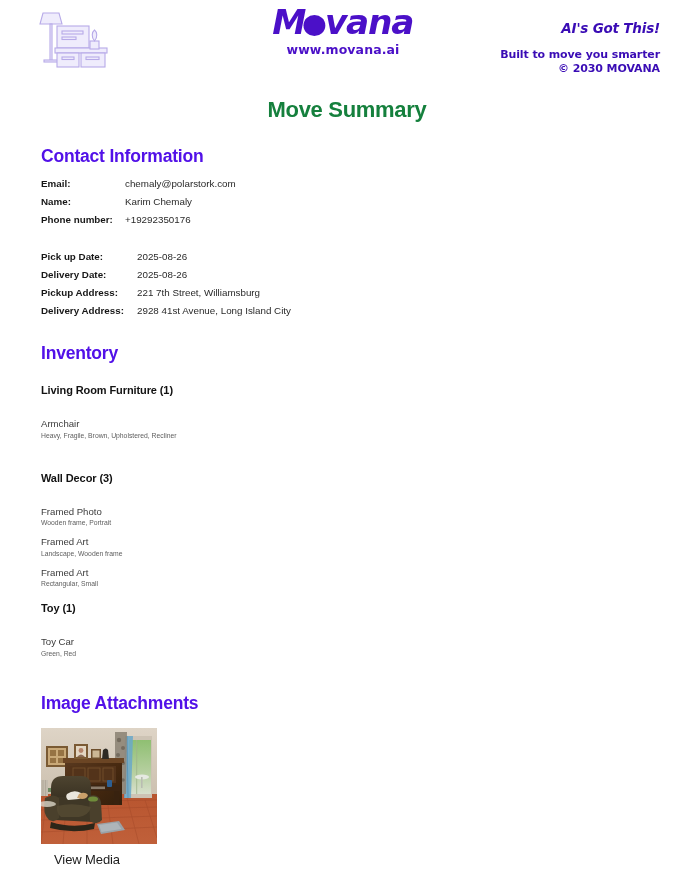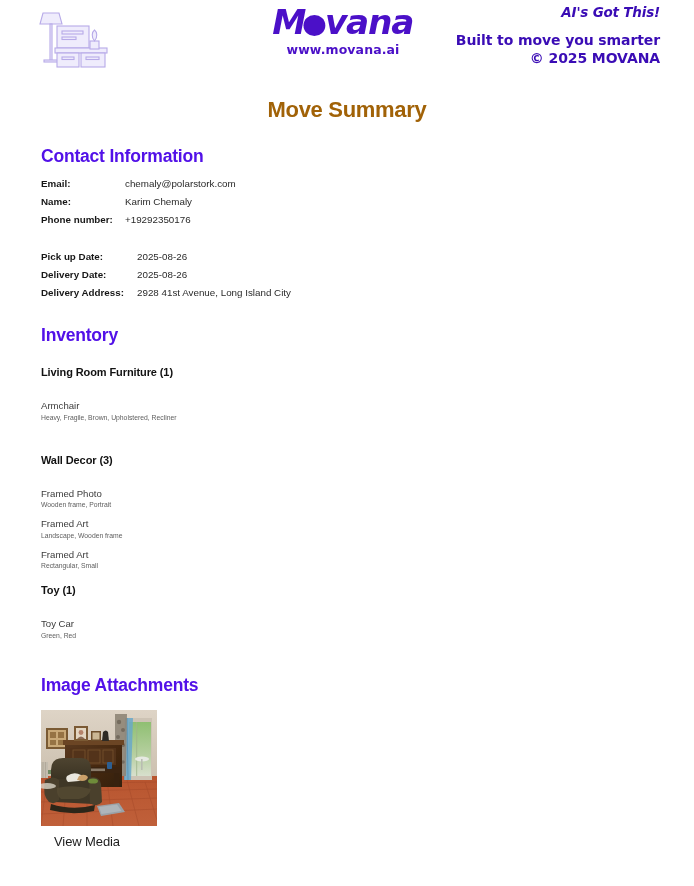--- a/index.html
+++ b/index.html
@@ -56,46 +56,46 @@
     font-family: "DejaVu Sans", sans-serif;
     font-size: 12.5px;
     font-weight: 600;
     color: #4B10C8;
     margin-top: 3px;
     letter-spacing: 0.1px;
   }
   .tagline-block {
     position: absolute;
     right: 34px;
-    top: 4px;
+    top: 20px;
     text-align: right;
     color: #3A0CB5;
   }
   .tagline-main {
     font-family: "DejaVu Sans", sans-serif;
     font-size: 13.5px;
     font-weight: 700;
     font-style: italic;
     letter-spacing: -0.2px;
   }
   .tagline-sub {
     font-family: "DejaVu Sans", sans-serif;
-    font-size: 14px;
+    font-size: 11px;
     font-weight: 700;
     line-height: 1.25;
     margin-top: 12px;
     letter-spacing: -0.1px;
   }
 
   
   .page-title {
     text-align: center;
     font-size: 22px;
     font-weight: 700;
-    color: #a16207;
+    color: #15803d;
     margin-top: 19px;
     letter-spacing: -0.3px;
   }
 
   
   .content { padding: 0 0 0 41px; }
 
   .section-heading {
     color: #5211E8;
     font-size: 17.5px;
@@ -204,21 +204,21 @@
 
   <div class="brand-block">
     <div class="brand-logo"><span>M</span><span class="logo-dot"></span><span>vana</span></div>
     <div class="brand-url">www.movana.ai</div>
   </div>
 
   <div class="tagline-block">
     <div class="tagline-main">AI's Got This!</div>
     <div class="tagline-sub">
       <span>Built to move you smarter</span><br>
-      <span>© 2025 MOVANA</span>
+      <span>© 2030 MOVANA</span>
     </div>
   </div>
 </div>
 
 <div class="page-title">Move Summary</div>
 
 <div class="content">
 
   <div class="section-contact">
     <div class="section-heading">Contact Information</div>
@@ -240,20 +240,24 @@
 
   <div class="section-moving">
     <div class="kv-table kv-moving">
       <div class="kv-row">
         <div class="kv-label">Pick up Date:</div>
         <div class="kv-value">2025-08-26</div>
       </div>
       <div class="kv-row">
         <div class="kv-label">Delivery Date:</div>
         <div class="kv-value">2025-08-26</div>
+      </div>
+      <div class="kv-row">
+        <div class="kv-label">Pickup Address:</div>
+        <div class="kv-value">221 7th Street, Williamsburg</div>
       </div>
       <div class="kv-row">
         <div class="kv-label">Delivery Address:</div>
         <div class="kv-value">2928 41st Avenue, Long Island City</div>
       </div>
     </div>
   </div>
 
   <div class="section-inventory">
     <div class="section-heading">Inventory</div>

